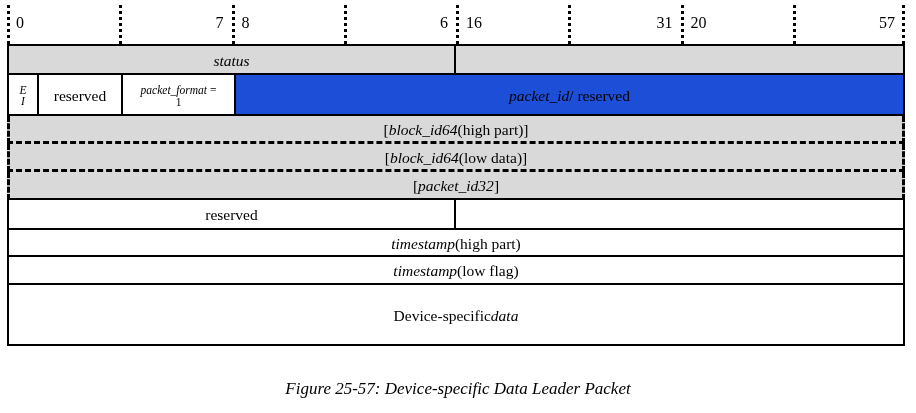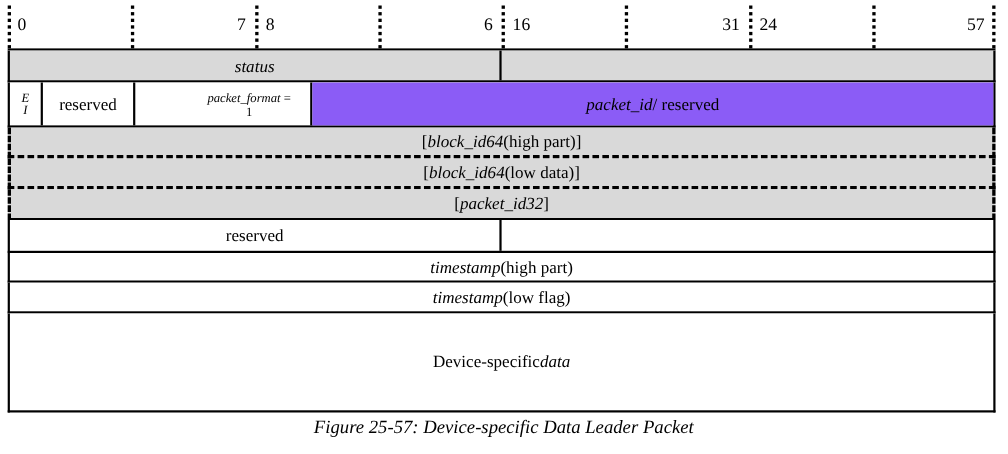--- a/index.html
+++ b/index.html
@@ -13,36 +13,36 @@
   .ra { transform:translateX(-100%); }
 
   
   .ptable { position:absolute; left:7px; top:44px; width:898px; border-top:2px solid #000; }
   .row { position:relative; display:flex; box-sizing:border-box; background:#fff;
          border-left:2px solid #000; border-right:2px solid #000; border-bottom:2px solid #000; }
   .row.gray { background:#d9d9d9; }
   .row.dashv { border-left:3px dashed #000; border-right:3px dashed #000; }
   .row.dashb { border-bottom:3px dashed #000; }
   .r1{height:29px} .r2{height:41px} .r3{height:28px} .r4{height:28px} .r5{height:28px}
-  .r6{height:30px} .r7{height:27px} .r8{height:28px} .r9{height:90px}
+  .r6{height:30px} .r7{height:27px} .r8{height:28px} .r9{height:61px}
 
   .cell { box-sizing:border-box; display:flex; align-items:center; justify-content:center;
           font-size:15.5px; line-height:1.1; padding-top:2px; }
   .cell.div { border-right:2px solid #000; }
   .half { width:50%; }
   .grow { flex:1; }
-  .cellgray { background:#8b5cf6; }
+  .cellgray { background:#1d4ed8; }
   .it { font-style:italic; }
 
   .w-ei { width:30px; }
   .w-res { width:84px; }
   .w-pf { width:113px; }
   .stack { flex-direction:column; justify-content:center; }
   .ei-cell { font-size:11.5px; line-height:11px; font-style:italic; }
-  .pf-cell { font-size:11.5px; line-height:12px; text-align:center;margin-left:48px; }
+  .pf-cell { font-size:11.5px; line-height:12px; text-align:center; }
 
   .caption { position:absolute; left:0; top:379px; width:916px; text-align:center;
              font-size:17px; font-style:italic; }
 </style>
 </head>
 <body>
 
 <div class="page">
 
   <div class="ruler">
@@ -55,21 +55,21 @@
     <div class="tick" style="left:75%"></div>
     <div class="tick" style="left:87.5%"></div>
     <div class="tick" style="left:calc(100% - 3px)"></div>
 
     <span class="blab" style="left:9px">0</span>
     <span class="blab ra" style="left:calc(25% - 8px)">7</span>
     <span class="blab" style="left:calc(25% + 10px)">8</span>
     <span class="blab ra" style="left:calc(50% - 8px)">6</span>
     <span class="blab" style="left:calc(50% + 10px)">16</span>
     <span class="blab ra" style="left:calc(75% - 8px)">31</span>
-    <span class="blab" style="left:calc(75% + 10px)">24</span>
+    <span class="blab" style="left:calc(75% + 10px)">20</span>
     <span class="blab ra" style="left:calc(100% - 10px)">57</span>
   </div>
 
   <div class="ptable">
 
     <div class="row r1 gray">
       <div class="cell half div">
         <span class="it">status</span>
       </div>
     </div>

